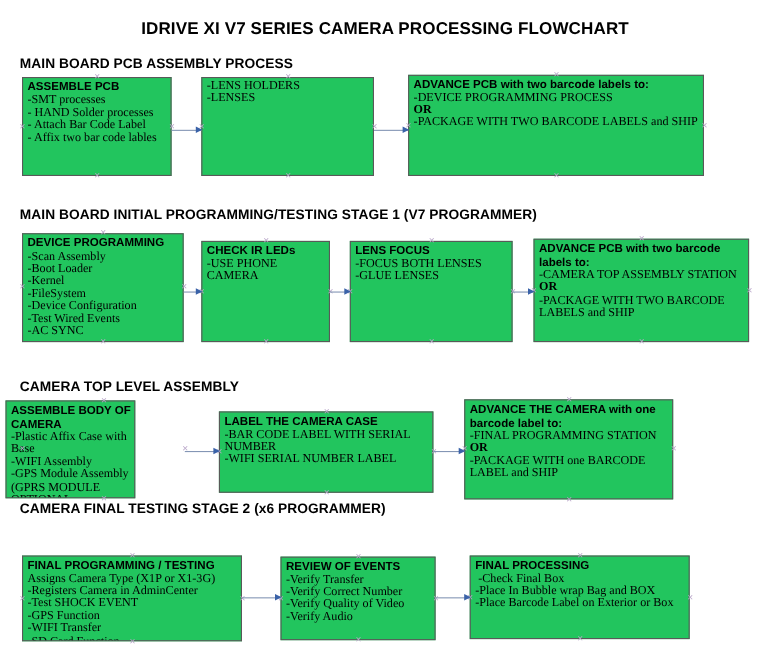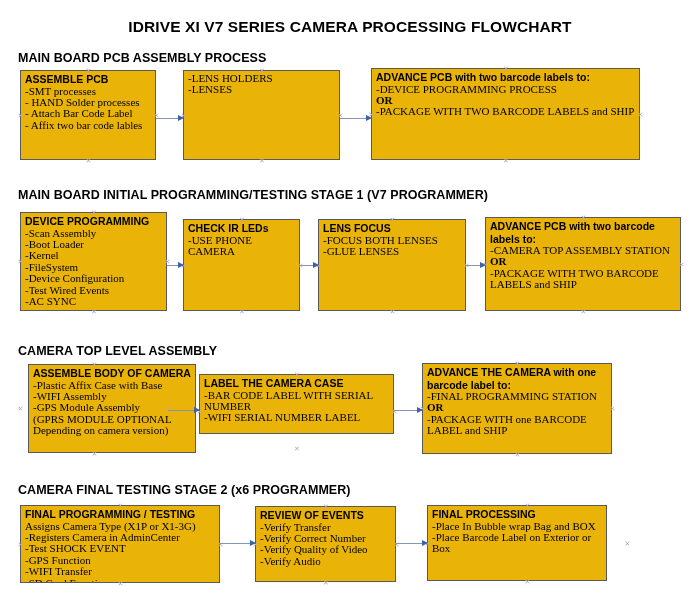--- a/index.html
+++ b/index.html
@@ -35,21 +35,21 @@
   .section-header {
     position: absolute;
     font-size: 12.5px;
     font-weight: bold;
     white-space: nowrap;
     letter-spacing: 0.05px;
   }
   .node {
     position: absolute;
     box-sizing: border-box;
-    background: #eab308;
+    background: #22c55e;
     border: 1px solid #595959;
     padding: 2px 3px 2px 4px;
     overflow: hidden;
   }
   .node .n-title {
     font-size: 10.5px;
     font-weight: bold;
     line-height: 12.5px;
     white-space: pre-wrap;
   }
@@ -164,52 +164,52 @@
         <div class="n-title">ADVANCE PCB with two barcode labels to:</div>
         <div class="n-line">-CAMERA TOP ASSEMBLY STATION</div>
         <div class="n-line bold">OR</div>
         <div class="n-line">-PACKAGE WITH TWO BARCODE LABELS and SHIP</div>
       </div>
       <div class="handle" style="left: 580.5px; top: 214.5px;">✕</div>
       <div class="handle" style="left: 580.5px; top: 308.5px;">✕</div>
       <div class="handle" style="left: 482.5px; top: 261.5px;">✕</div>
       <div class="handle" style="left: 678.5px; top: 261.5px;">✕</div>
       <div class="section-header" style="left: 18px; top: 344px;">CAMERA TOP LEVEL ASSEMBLY</div>
-      <div class="node" style="left: 28px; top: 364px; width: 168px; height: 89px;">
+      <div class="node" style="left: 5px; top: 364px; width: 118px; height: 89px;">
         <div class="n-title">ASSEMBLE BODY OF CAMERA</div>
         <div class="n-line">-Plastic Affix Case with Base</div>
         <div class="n-line">-WIFI Assembly</div>
         <div class="n-line">-GPS Module Assembly</div>
         <div class="n-line">(GPRS MODULE OPTIONAL</div>
         <div class="n-line">Depending on camera version)</div>
       </div>
       <div class="handle" style="left: 91.5px; top: 361.5px;">✕</div>
       <div class="handle" style="left: 91.5px; top: 450.5px;">✕</div>
       <div class="handle" style="left: 17.5px; top: 406px;">✕</div>
       <div class="handle" style="left: 165.5px; top: 406px;">✕</div>
-      <div class="node" style="left: 199px; top: 374px; width: 195px; height: 60px;">
+      <div class="node" style="left: 199px; top: 374px; width: 195px; height: 74px;">
         <div class="n-title">LABEL THE CAMERA CASE</div>
         <div class="n-line">-BAR CODE LABEL WITH SERIAL NUMBER</div>
         <div class="n-line">-WIFI SERIAL NUMBER LABEL</div>
       </div>
       <div class="handle" style="left: 294px; top: 371.5px;">✕</div>
       <div class="handle" style="left: 294px; top: 445.5px;">✕</div>
       <div class="handle" style="left: 196.5px; top: 408.5px;">✕</div>
       <div class="handle" style="left: 391.5px; top: 408.5px;">✕</div>
       <div class="node" style="left: 422px; top: 363px; width: 190px; height: 91px;">
         <div class="n-title">ADVANCE THE CAMERA with one barcode label to:</div>
         <div class="n-line">-FINAL PROGRAMMING STATION</div>
         <div class="n-line bold">OR</div>
         <div class="n-line">-PACKAGE WITH one BARCODE LABEL and SHIP</div>
       </div>
       <div class="handle" style="left: 514.5px; top: 360.5px;">✕</div>
       <div class="handle" style="left: 514.5px; top: 451.5px;">✕</div>
       <div class="handle" style="left: 419.5px; top: 406px;">✕</div>
       <div class="handle" style="left: 609.5px; top: 406px;">✕</div>
-      <div class="section-header" style="left: 18px; top: 483px; text-align: right;">CAMERA FINAL TESTING STAGE 2 (x6 PROGRAMMER)</div>
+      <div class="section-header" style="left: 18px; top: 455px; text-align: right;">CAMERA FINAL TESTING STAGE 2 (x6 PROGRAMMER)</div>
       <div class="node" style="left: 20px; top: 505px; width: 200px; height: 78px;">
         <div class="n-title">FINAL PROGRAMMING / TESTING</div>
         <div class="n-line">Assigns Camera Type (X1P or X1-3G)</div>
         <div class="n-line">-Registers Camera in AdminCenter</div>
         <div class="n-line">-Test SHOCK EVENT</div>
         <div class="n-line">-GPS Function</div>
         <div class="n-line">-WIFI Transfer</div>
         <div class="n-line">-SD Card Function</div>
       </div>
       <div class="handle" style="left: 117.5px; top: 502.5px;">✕</div>
@@ -220,22 +220,23 @@
         <div class="n-title">REVIEW OF EVENTS</div>
         <div class="n-line">-Verify Transfer</div>
         <div class="n-line">-Verify Correct Number</div>
         <div class="n-line">-Verify Quality of Video</div>
         <div class="n-line">-Verify Audio</div>
       </div>
       <div class="handle" style="left: 323px; top: 503.5px;">✕</div>
       <div class="handle" style="left: 323px; top: 579.5px;">✕</div>
       <div class="handle" style="left: 252.5px; top: 541.5px;">✕</div>
       <div class="handle" style="left: 393.5px; top: 541.5px;">✕</div>
-      <div class="node" style="left: 427px; top: 505px; width: 180px; height: 76px;">
+      <div class="node" style="left: 427px; top: 505px; width: 200px; height: 76px;">
         <div class="n-title">FINAL PROCESSING</div>
+        <div class="n-line"> -Check Final Box</div>
         <div class="n-line">-Place In Bubble wrap Bag and BOX</div>
         <div class="n-line">-Place Barcode Label on Exterior or Box</div>
       </div>
       <div class="handle" style="left: 524.5px; top: 502.5px;">✕</div>
       <div class="handle" style="left: 524.5px; top: 578.5px;">✕</div>
       <div class="handle" style="left: 424.5px; top: 540.5px;">✕</div>
       <div class="handle" style="left: 624.5px; top: 540.5px;">✕</div>
     </div>
   <div id="arrows-root">
       <div class="arrow" style="left: 156px; top: 118px; width: 27px;"></div>

